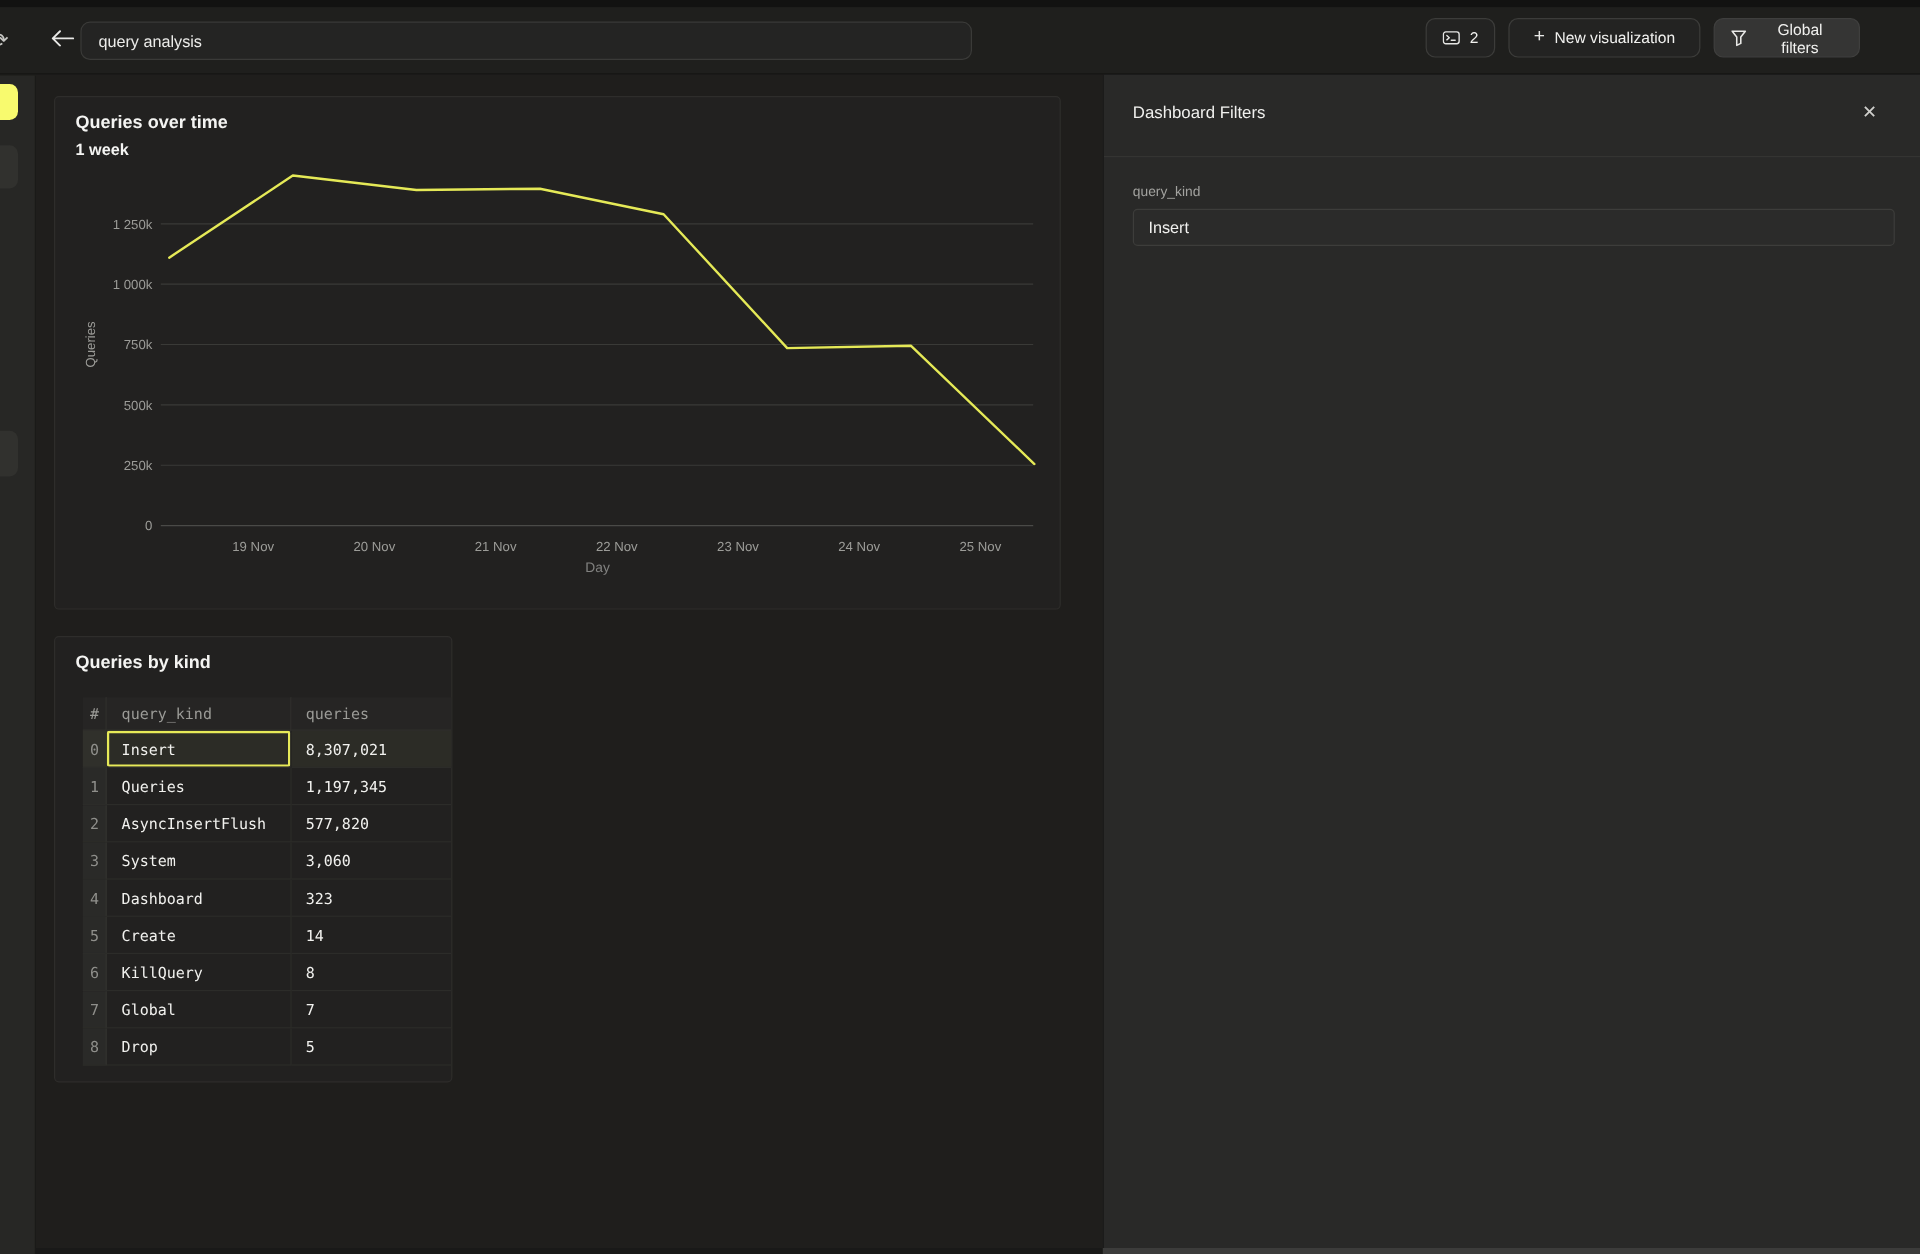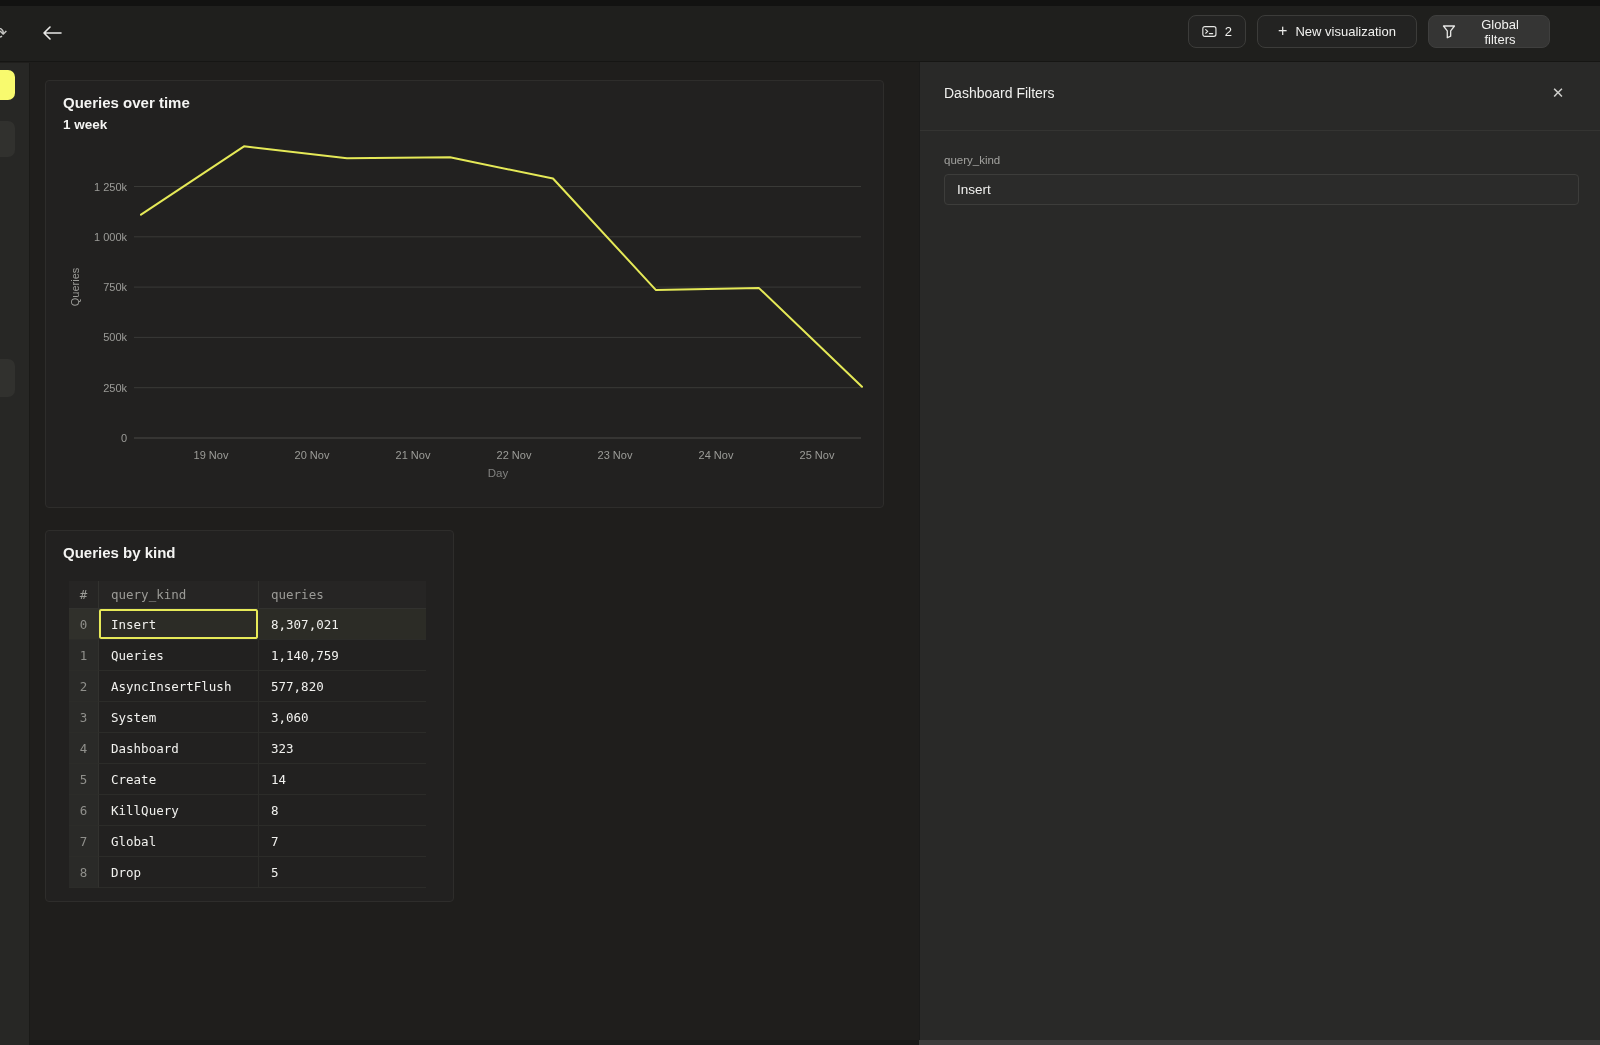--- a/index.html
+++ b/index.html
@@ -22,21 +22,21 @@
   .history-icon { position:absolute; left:-7px; top:23px; z-index:6; color:#c6c6c3; font-size:17px; width:30px; overflow:hidden; }
   .tile { position:absolute; left:-11px; width:26px; border-radius:7px; }
   .tile-active { top:7px; height:30px; background:#f8fa6e; }
   .tile-gray1 { top:58px; height:36px; background:#31312e; }
   .tile-gray2 { top:296px; height:38px; background:#31312e; }
 
   
   .main { position:absolute; left:30px; top:62px; width:889px; height:978px; background:#1f1e1c; }
   .card { position:absolute; background:#222120; border:1px solid #2e2d2b; border-radius:4px;text-decoration:underline; }
   .card-chart { left:15px; top:18px; width:839px; height:428px; }
-  .card-table { left:15px; top:468px; width:409px; height:372px;padding-left:30px; }
+  .card-table { left:15px; top:468px; width:332px; height:372px;padding-left:30px; }
   .card-title { position:absolute; left:17px; top:13px; color:#f4f4f2; font-size:15px; font-weight:700; }
   .card-subtitle { position:absolute; left:17px; top:36px; color:#f4f4f2; font-size:13.5px; font-weight:700;text-align:right; }
   #chart-svg { position:absolute; left:0; top:0; }
   #chart-svg .tick { fill:#9c9c98; font-size:11px; font-family:"Liberation Sans",sans-serif; }
   #chart-svg .axis-label { fill:#828280; font-size:11.5px; }
 
   
   .qtable { position:absolute; left:23px; top:50px; border-collapse:separate; border-spacing:0; font-family:"DejaVu Sans Mono",monospace; font-size:12.5px; }
   .qtable th { height:28px; background:#262524; color:#9b9b97; font-weight:400; text-align:left; padding:0 12px; border-bottom:1px solid #32322f; }
   .qtable th.h-idx { width:30px; text-align:center; padding:0; border-right:1px solid #32322f; }
@@ -67,20 +67,21 @@
 <div class="screen">
 
   <div class="top-strip"></div>
 
   <div class="topbar">
     <button class="back-btn">
       <svg width="20" height="14" viewBox="0 0 20 14">
         <path d="M8 1 L2 7 L8 13 M2 7 H19" stroke="#e8e8e6" stroke-width="1.6" fill="none" stroke-linecap="round" stroke-linejoin="round"></path>
       </svg>
     </button>
+    <input class="title-input" type="text" value="query analysis" style="">
     <button class="tb-btn btn-console">
       <svg width="18" height="15" viewBox="0 0 18 15">
         <rect x="1" y="1.5" width="16" height="12" rx="2.5" stroke="#e6e6e4" stroke-width="1.4" fill="none"></rect>
         <path d="M4.5 5.2 L7 7.4 L4.5 9.6" stroke="#e6e6e4" stroke-width="1.4" fill="none" stroke-linecap="round" stroke-linejoin="round"></path>
         <line x1="9" y1="10" x2="13" y2="10" stroke="#e6e6e4" stroke-width="1.4" stroke-linecap="round"></line>
       </svg>
       <span>2</span>
     </button>
     <button class="tb-btn btn-newviz">
       <span class="plus-glyph">+</span>
@@ -144,21 +145,21 @@
         </thead>
         <tbody>
             <tr class="selected">
               <td class="idx">0</td>
               <td class="kind sel-cell">Insert</td>
               <td class="val">8,307,021</td>
             </tr>
             <tr>
               <td class="idx">1</td>
               <td class="kind">Queries</td>
-              <td class="val">1,140,759</td>
+              <td class="val">1,197,345</td>
             </tr>
             <tr>
               <td class="idx">2</td>
               <td class="kind">AsyncInsertFlush</td>
               <td class="val">577,820</td>
             </tr>
             <tr>
               <td class="idx">3</td>
               <td class="kind">System</td>
               <td class="val">3,060</td>

